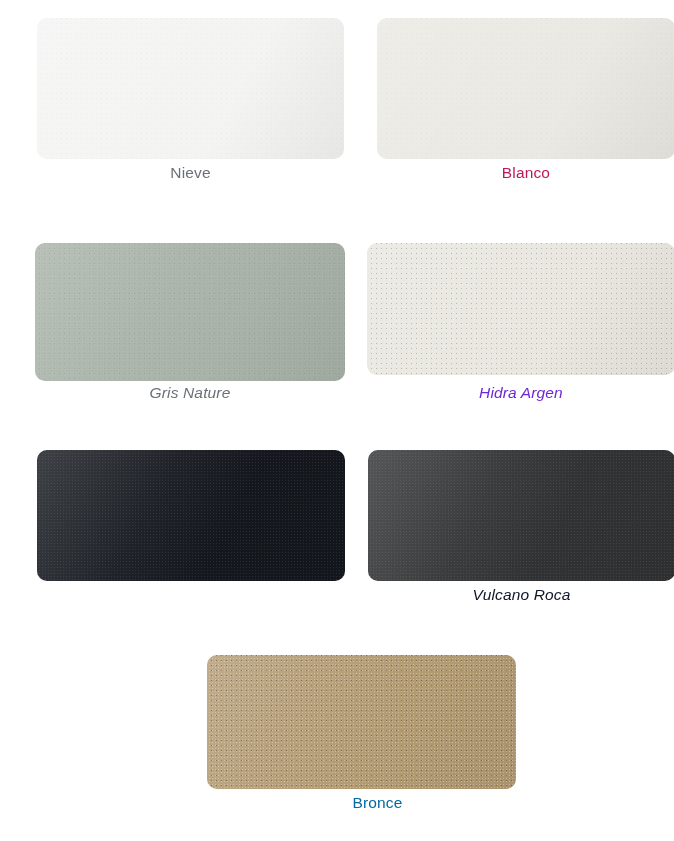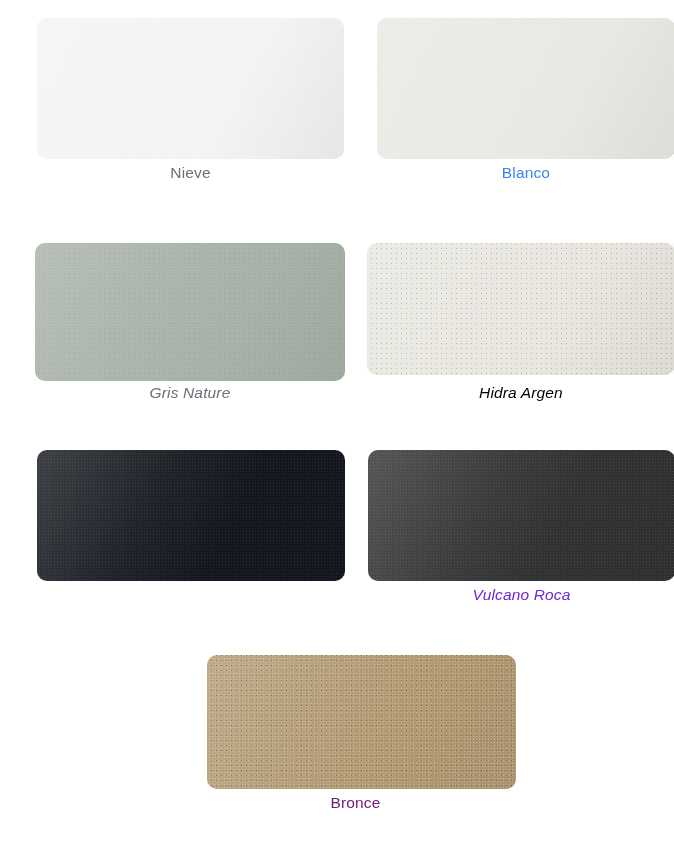--- a/index.html
+++ b/index.html
@@ -113,39 +113,39 @@
 <div class="palette">
 
   <div class="swatch-cell" id="cell-nieve">
     <div class="swatch-chip chip-texture-smooth" style="background-color: rgb(244, 244, 243);"></div>
   </div>
   <div class="swatch-caption caption-normal" id="cap-nieve" style="left: 17px; width: 307px; color: rgb(107, 112, 120);">Nieve</div>
 
   <div class="swatch-cell" id="cell-blanco">
     <div class="swatch-chip chip-texture-smooth" style="background-color: rgb(234, 233, 227);"></div>
   </div>
-  <div class="swatch-caption caption-normal" id="cap-blanco" style="left: 357px; width: 298px; color: #3b82f6;">Blanco</div>
+  <div class="swatch-caption caption-normal" id="cap-blanco" style="left: 357px; width: 298px; color: #be185d;">Blanco</div>
 
   <div class="swatch-cell" id="cell-gris-nature">
     <div class="swatch-chip chip-texture-fine" style="background-color: rgb(168, 178, 168);"></div>
   </div>
   <div class="swatch-caption caption-italic" id="cap-gris-nature" style="left: 15px; width: 310px; color: rgb(107, 112, 120); font-style: italic;">Gris Nature</div>
 
   <div class="swatch-cell" id="cell-hidra-argen">
     <div class="swatch-chip chip-texture-speckle" style="background-color: rgb(232, 230, 223);"></div>
   </div>
-  <div class="swatch-caption caption-italic" id="cap-hidra-argen" style="left: 347px; width: 308px; color: #000000;">Hidra Argen</div>
+  <div class="swatch-caption caption-italic" id="cap-hidra-argen" style="left: 347px; width: 308px; color: #6d28d9;">Hidra Argen</div>
 
   <div class="swatch-cell" id="cell-negro">
     <div class="swatch-chip chip-texture-fine" style="background-color: rgb(20, 24, 30);"></div>
   </div>
 
   <div class="swatch-cell" id="cell-vulcano-roca">
     <div class="swatch-chip chip-texture-fine" style="background-color: rgb(48, 50, 52);"></div>
   </div>
-  <div class="swatch-caption caption-italic" id="cap-vulcano-roca" style="left: 348px; width: 307px; color: #6d28d9;">Vulcano Roca</div>
+  <div class="swatch-caption caption-italic" id="cap-vulcano-roca" style="left: 348px; width: 307px; color: #0f172a;">Vulcano Roca</div>
 
   <div class="swatch-cell" id="cell-bronce">
     <div class="swatch-chip chip-texture-coarse" style="background-color: rgb(178, 154, 114);"></div>
   </div>
-  <div class="swatch-caption caption-normal" id="cap-bronce" style="left: 181px; width: 309px; color: #701a75;">Bronce</div>
+  <div class="swatch-caption caption-normal" id="cap-bronce" style="left: 203px; width: 309px; color: #0369a1;">Bronce</div>
 
 </div>
 
 </body></html>

